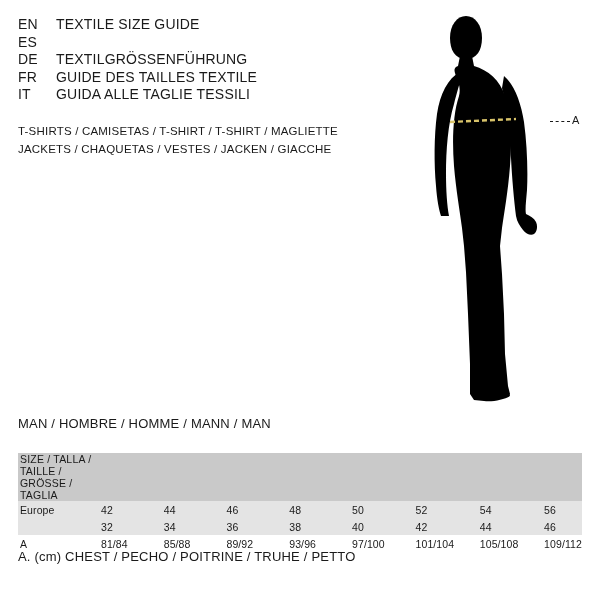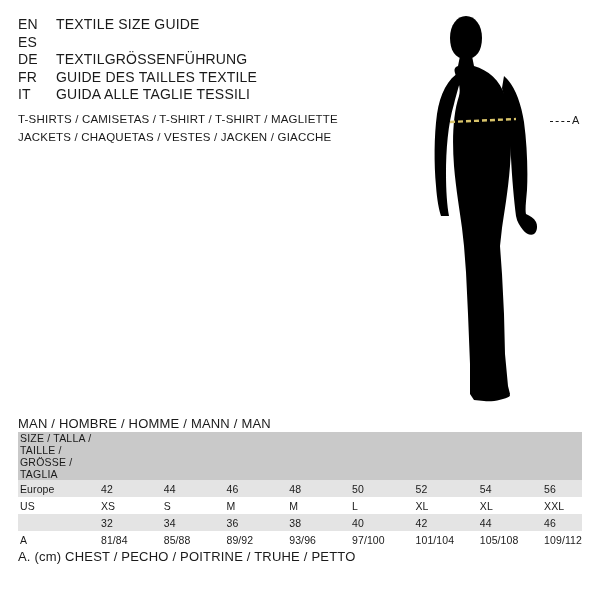--- a/index.html
+++ b/index.html
@@ -41,21 +41,21 @@
     color: #1a1a1a;
   }
   .lang-text {
     color: #1a1a1a;
   }
 
   
   .cat-block {
     position: absolute;
     left: 18px;
-    top: 110px;
+    top: 122px;
     width: 420px;
   }
   .cat-line {
     font-size: 11.5px;
     line-height: 18px;
     letter-spacing: 0.2px;
     color: #1a1a1a;
     white-space: nowrap;
   }
 
@@ -92,21 +92,21 @@
     position: absolute;
     left: 18px;
     top: 416px;
     font-size: 13px;
     letter-spacing: 0.2px;
     color: #1a1a1a;
   }
   table.size-table {
     position: absolute;
     left: 18px;
-    top: 432px;
+    top: 453px;
     width: 564px;
     border-collapse: collapse;
     font-size: 10.5px;
     color: #1a1a1a;
   }
   table.size-table td,
   table.size-table th {
     padding: 0;
     height: 17px;
     font-weight: normal;
@@ -242,31 +242,20 @@
         <td class="c-label">Europe</td>
         <td class="c-val">42</td>
         <td class="c-val">44</td>
         <td class="c-val">46</td>
         <td class="c-val">48</td>
         <td class="c-val">50</td>
         <td class="c-val">52</td>
         <td class="c-val">54</td>
         <td class="c-val last">56</td>
       </tr>
-      <tr class="row-plain">
-        <td class="c-label">US</td>
-        <td class="c-val">XS</td>
-        <td class="c-val">S</td>
-        <td class="c-val">M</td>
-        <td class="c-val">M</td>
-        <td class="c-val">L</td>
-        <td class="c-val">XL</td>
-        <td class="c-val">XL</td>
-        <td class="c-val last">XXL</td>
-      </tr>
       <tr class="row-shade">
         <td class="c-label"></td>
         <td class="c-val">32</td>
         <td class="c-val">34</td>
         <td class="c-val">36</td>
         <td class="c-val">38</td>
         <td class="c-val">40</td>
         <td class="c-val">42</td>
         <td class="c-val">44</td>
         <td class="c-val last">46</td>

